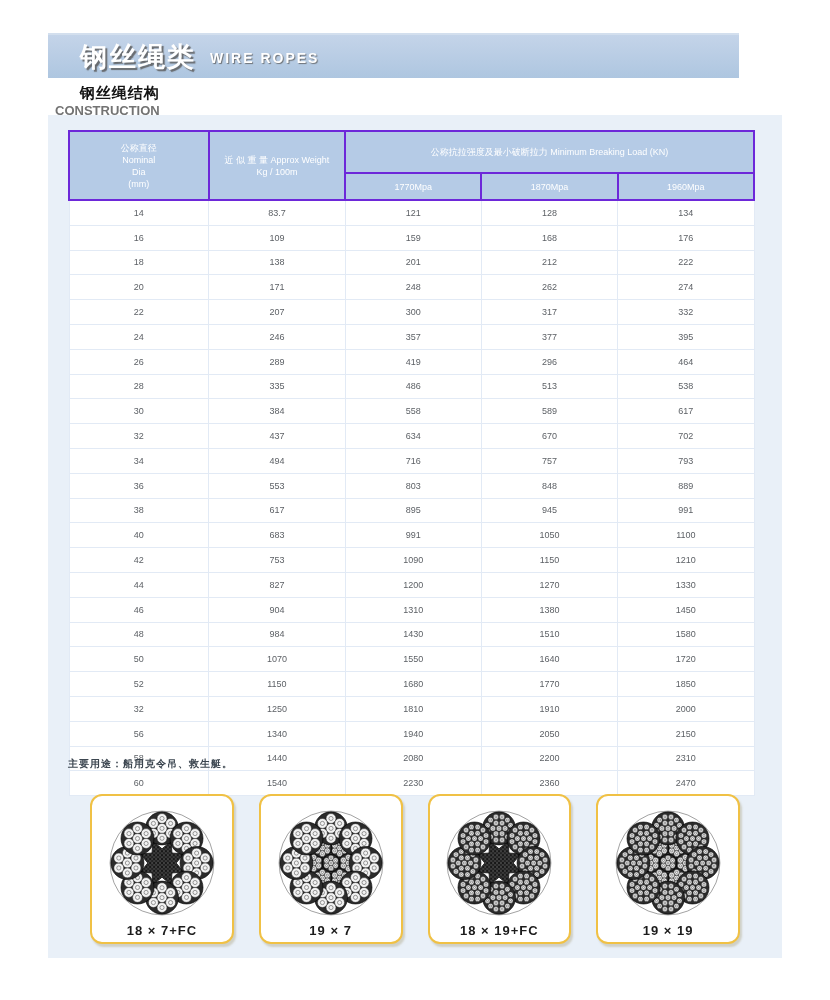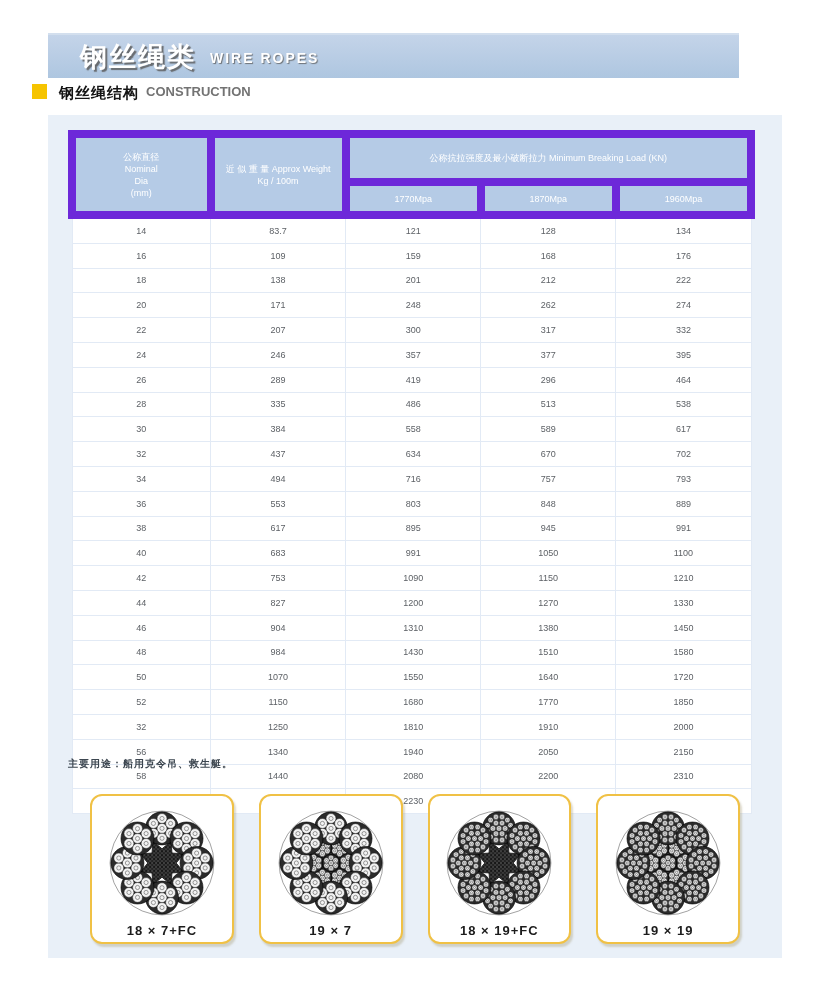--- a/index.html
+++ b/index.html
@@ -20,41 +20,41 @@
   .title-cn{
     font-size:27px;font-weight:bold;color:#fff;margin-left:32px;
     letter-spacing:2px;text-shadow:2px 2px 1px rgba(90,90,90,.85);
   }
   .title-en{
     font-size:14px;font-weight:bold;color:#fff;margin-left:14px;margin-top:3px;
     letter-spacing:2px;text-shadow:1px 1px 1px rgba(90,90,90,.8);
   }
 
   
-  .section-row{position:absolute;left:32px;top:84px;height:20px;display:flex;align-items:flex-start;}
+  .section-row{position:absolute;left:48px;top:84px;height:20px;display:flex;align-items:flex-end;flex-direction:column;}
   .bullet{width:15px;height:15px;background:#f6c400;display:inline-block;}
   .sec-cn{font-size:15px;font-weight:bold;color:#141414;margin-left:12px;letter-spacing:1px;}
   .sec-en{font-size:13px;font-weight:bold;color:#737373;margin-left:7px;}
 
   
   .panel{
     position:absolute;left:48px;top:115px;width:734px;height:843px;
     background:#e9f0f8;
   }
 
   
   table.spec{
     position:absolute;left:20px;top:15px;width:687px;
     border-collapse:collapse;table-layout:fixed;
   }
   table.spec col.c1{width:20.4%;}
   table.spec col.cx{width:19.9%;}
   table.spec th{
     background:#b5cbe6;color:#ffffff;font-weight:normal;
-    border:8px solid #6d28d9;font-size:9px;line-height:12px;
+    border:2px solid #6d28d9;font-size:9px;line-height:12px;
   }
   table.spec tr.h1 th{height:38px;}
   table.spec tr.h2 th{height:23px;}
   table.spec th.corner1 div, table.spec th.corner2 div{text-align:center;}
   table.spec td{
     background:#ffffff;border:1px solid #e2eaf5;
     height:21.8px;text-align:center;font-size:9px;color:#5d6166;
   }
   
   .note{position:absolute;left:20px;top:642px;font-size:10px;color:#3c4650;letter-spacing:1px;font-weight:bold;}

